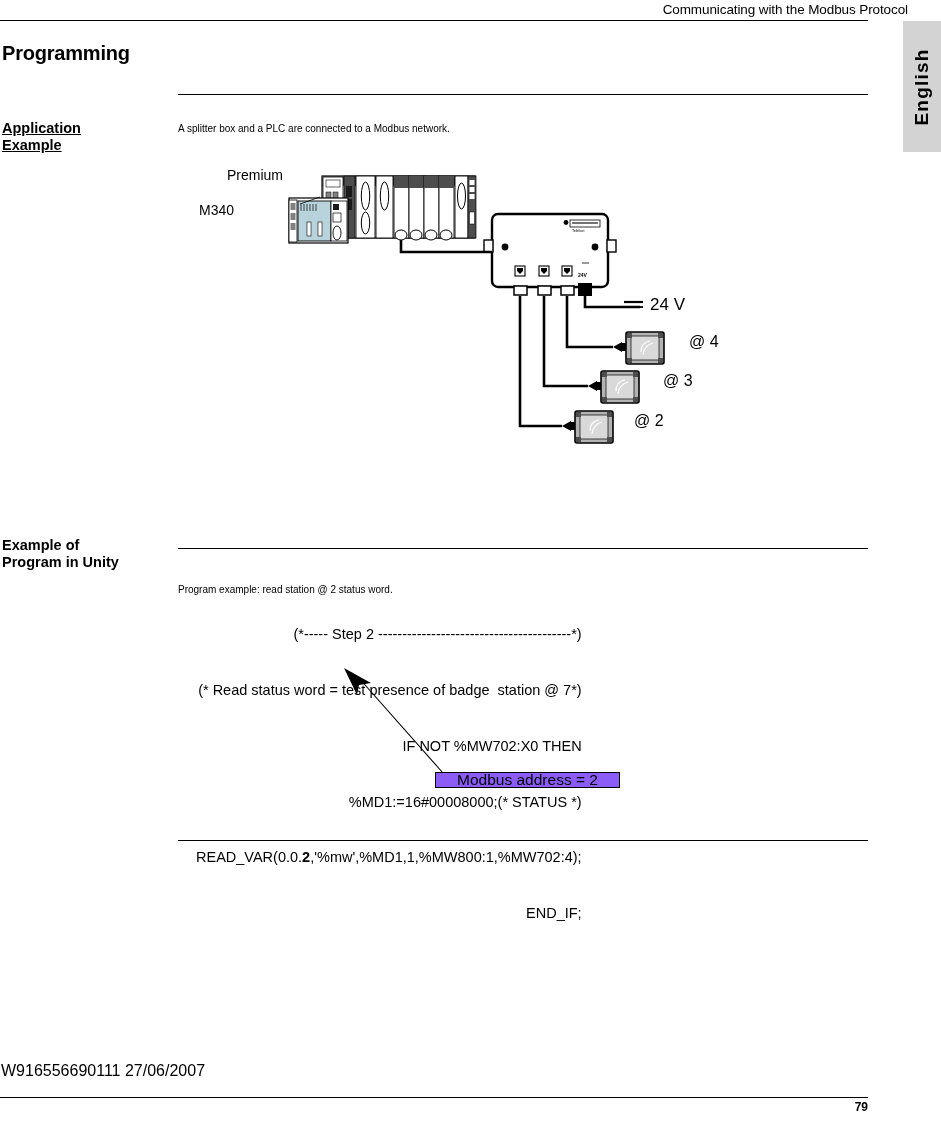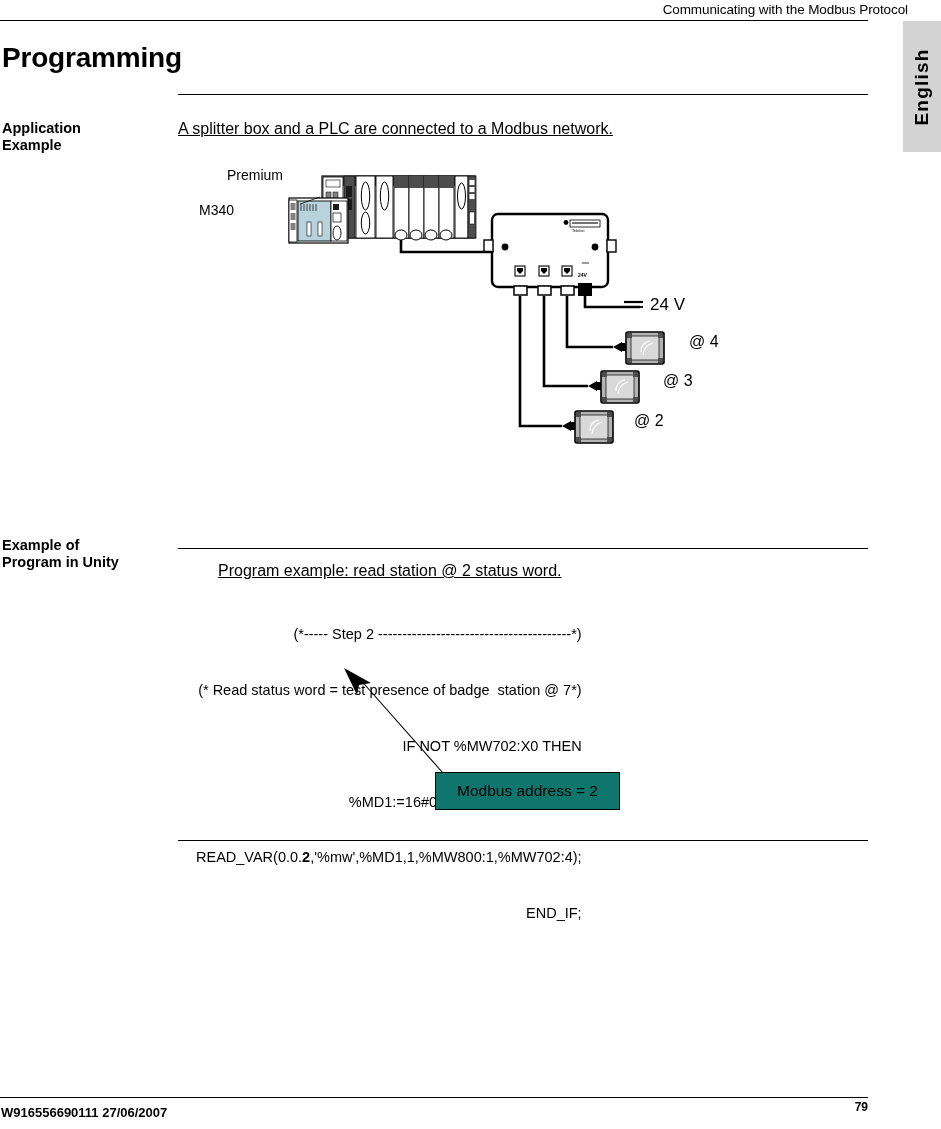--- a/index.html
+++ b/index.html
@@ -56,21 +56,21 @@
     font-size: 19px;
     font-weight: bold;
     letter-spacing: 1.2px;
   }
 
   
   .chapter-title {
     position: absolute;
     left: 2px;
     top: 42px;
-    font-size: 28px;
+    font-size: 20px;
     font-weight: bold;
     letter-spacing: -0.2px;
   }
 
   
   .rule-sec {
     position: absolute;
     left: 178px;
     width: 690px;
     height: 0;
@@ -82,77 +82,75 @@
 
   
   .side-label {
     position: absolute;
     left: 2px;
     font-size: 14.5px;
     font-weight: bold;
     line-height: 17px;
     width: 170px;
   }
-  .side-label-app { top: 120px; }
+  .side-label-app { top: 120px; text-decoration: underline; }
   .side-label-prog { top: 537px; }
 
   
   .body-text {
     position: absolute;
     left: 178px;
-    font-size: 16px;
+    font-size: 10px;
     line-height: 19px;
-    text-decoration: underline;
   }
   .intro-text { top: 119px; }
-  .program-intro { top: 561px; margin-left: 40px; }
+  .program-intro { top: 580px; }
 
   
   .code-block {
     position: absolute;
     left: 196px;
     top: 588px;
     font-size: 14.5px;
     line-height: 18.6px;
     white-space: pre;
     text-align: right;
   }
   .code-block .b { font-weight: bold; }
 
   
   .callout {
     position: absolute;
     left: 435px;
     top: 772px;
     width: 185px;
-    height: 38px;
+    height: 16px;
     border: 1.4px solid #000;
-    background: #0f766e;
+    background: #8b5cf6;
     box-sizing: border-box;
     display: flex;
     align-items: center;
     justify-content: center;
     font-size: 15.5px;
   }
 
   
   .rule-footer {
     position: absolute;
     left: 0;
     top: 1097px;
     width: 868px;
     height: 0;
     border-top: 1.7px solid #000;
   }
   .footer-doc {
     position: absolute;
     left: 1px;
-    top: 1105px;
-    font-size: 13px;
-    font-weight: bold;
+    top: 1062px;
+    font-size: 16px;
   }
   .footer-page {
     position: absolute;
     left: 0;
     top: 1100px;
     width: 868px;
     text-align: right;
     font-size: 12px;
     font-weight: bold;
   }

